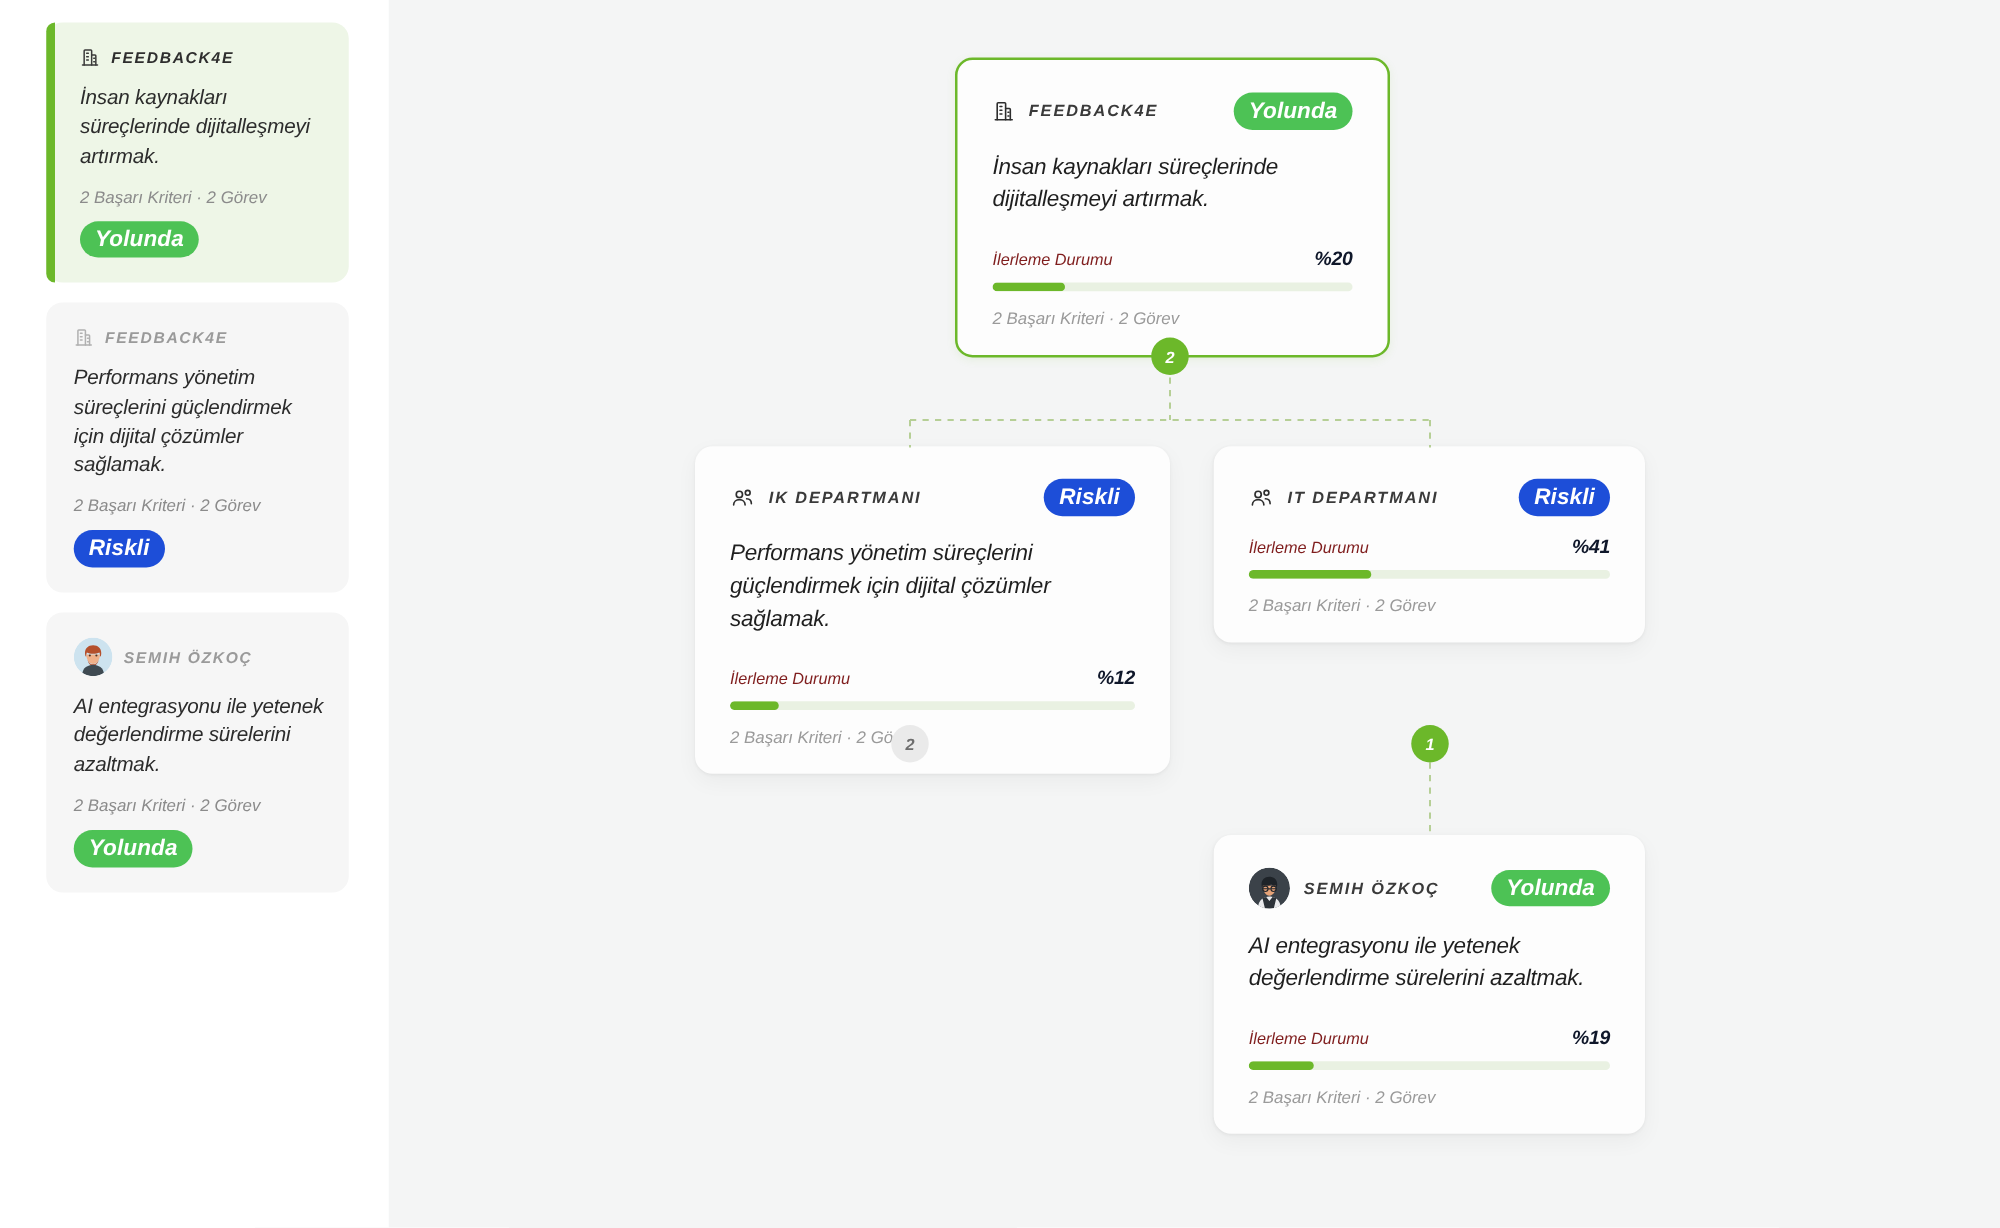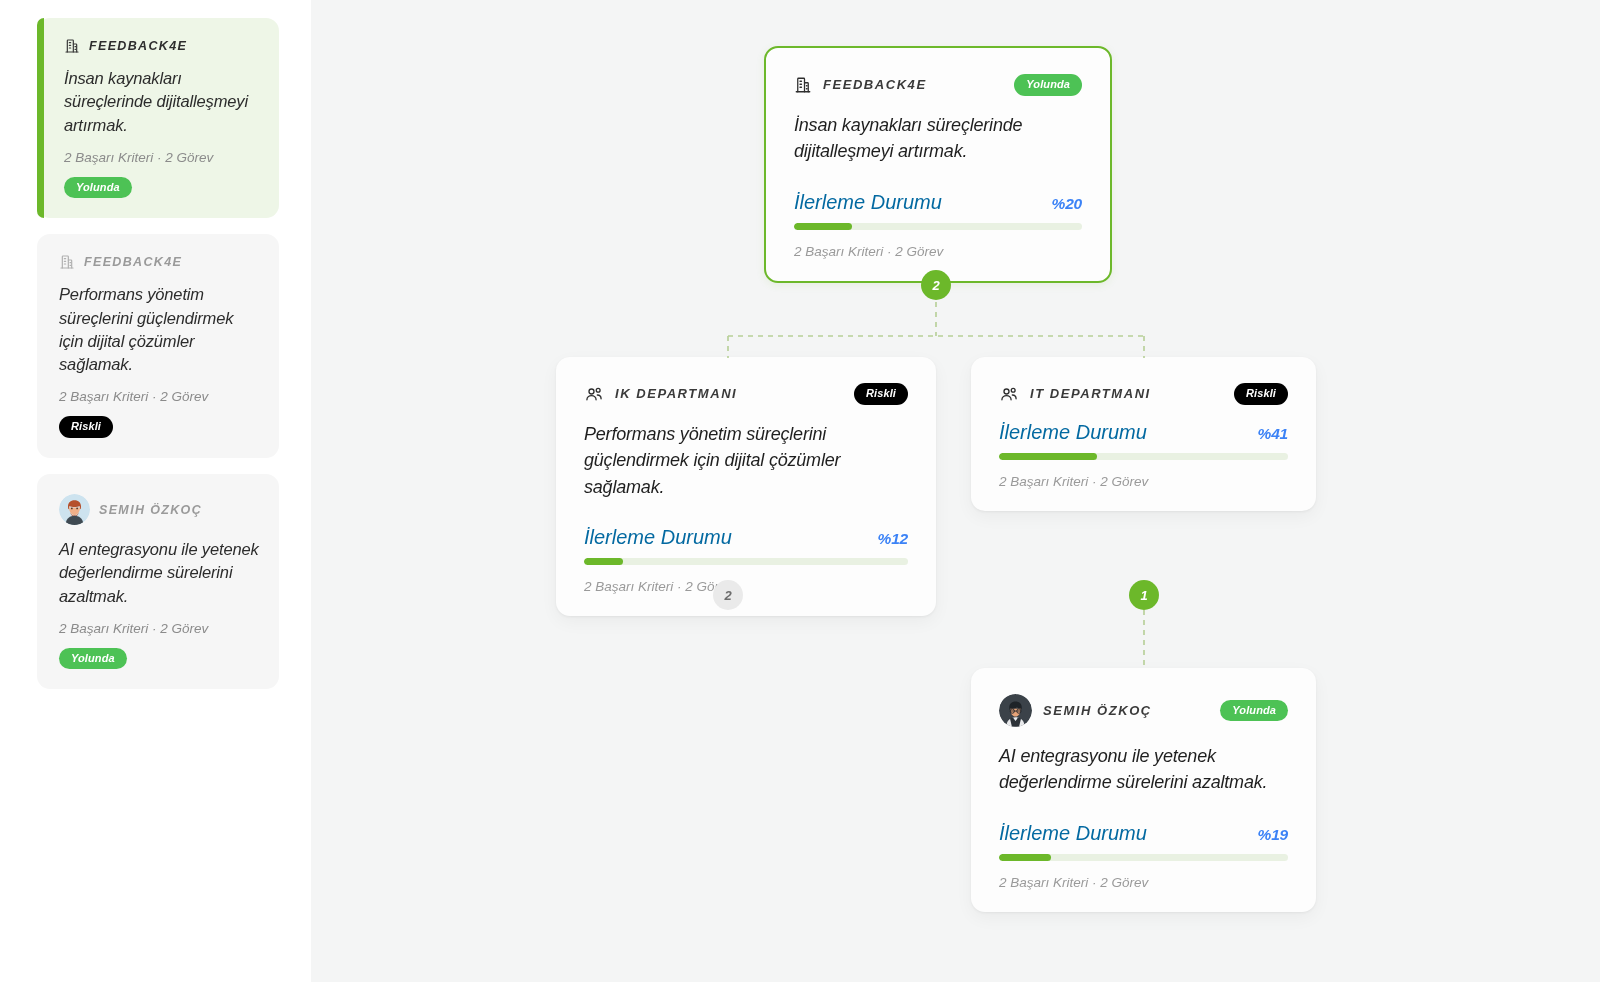--- a/index.html
+++ b/index.html
@@ -86,29 +86,29 @@
     width: 31px; height: 31px;
     border-radius: 50%;
     overflow: hidden;
     flex: 0 0 auto;
   }
 
   
   .badge {
     display: inline-block;
     border-radius: 999px;
-    font-size: 11px;
+    font-size: 18px;
     font-weight: 600;
     color: #ffffff;
     padding: 4px 12px 5px;
     line-height: 1.15;
     letter-spacing: 0.1px;
   }
   .badge.green  { background: #4dc255; }
-  .badge.orange { background: #000000; }
+  .badge.orange { background: #1d4ed8; }
 
   
   .canvas {
     position: relative;
     flex: 1;
     height: 982px;
     background: #f4f5f5;
     overflow: hidden;
   }
 
@@ -158,27 +158,27 @@
     margin-bottom: 26px;
   }
 
   .prog-row {
     display: flex;
     align-items: baseline;
     justify-content: space-between;
     margin-bottom: 9px;
   }
   .prog-label {
-    font-size: 20px;
-    color: #0369a1;
+    font-size: 13px;
+    color: #7f1d1d;
   }
   .prog-value {
     font-size: 15.5px;
     font-weight: 700;
-    color: #3b82f6;
+    color: #0f172a;
     letter-spacing: -0.2px;
   }
   .prog-track {
     height: 7px;
     border-radius: 999px;
     background: #e9f1e2;
     overflow: hidden;
     margin-bottom: 14px;
   }
   .prog-fill {

